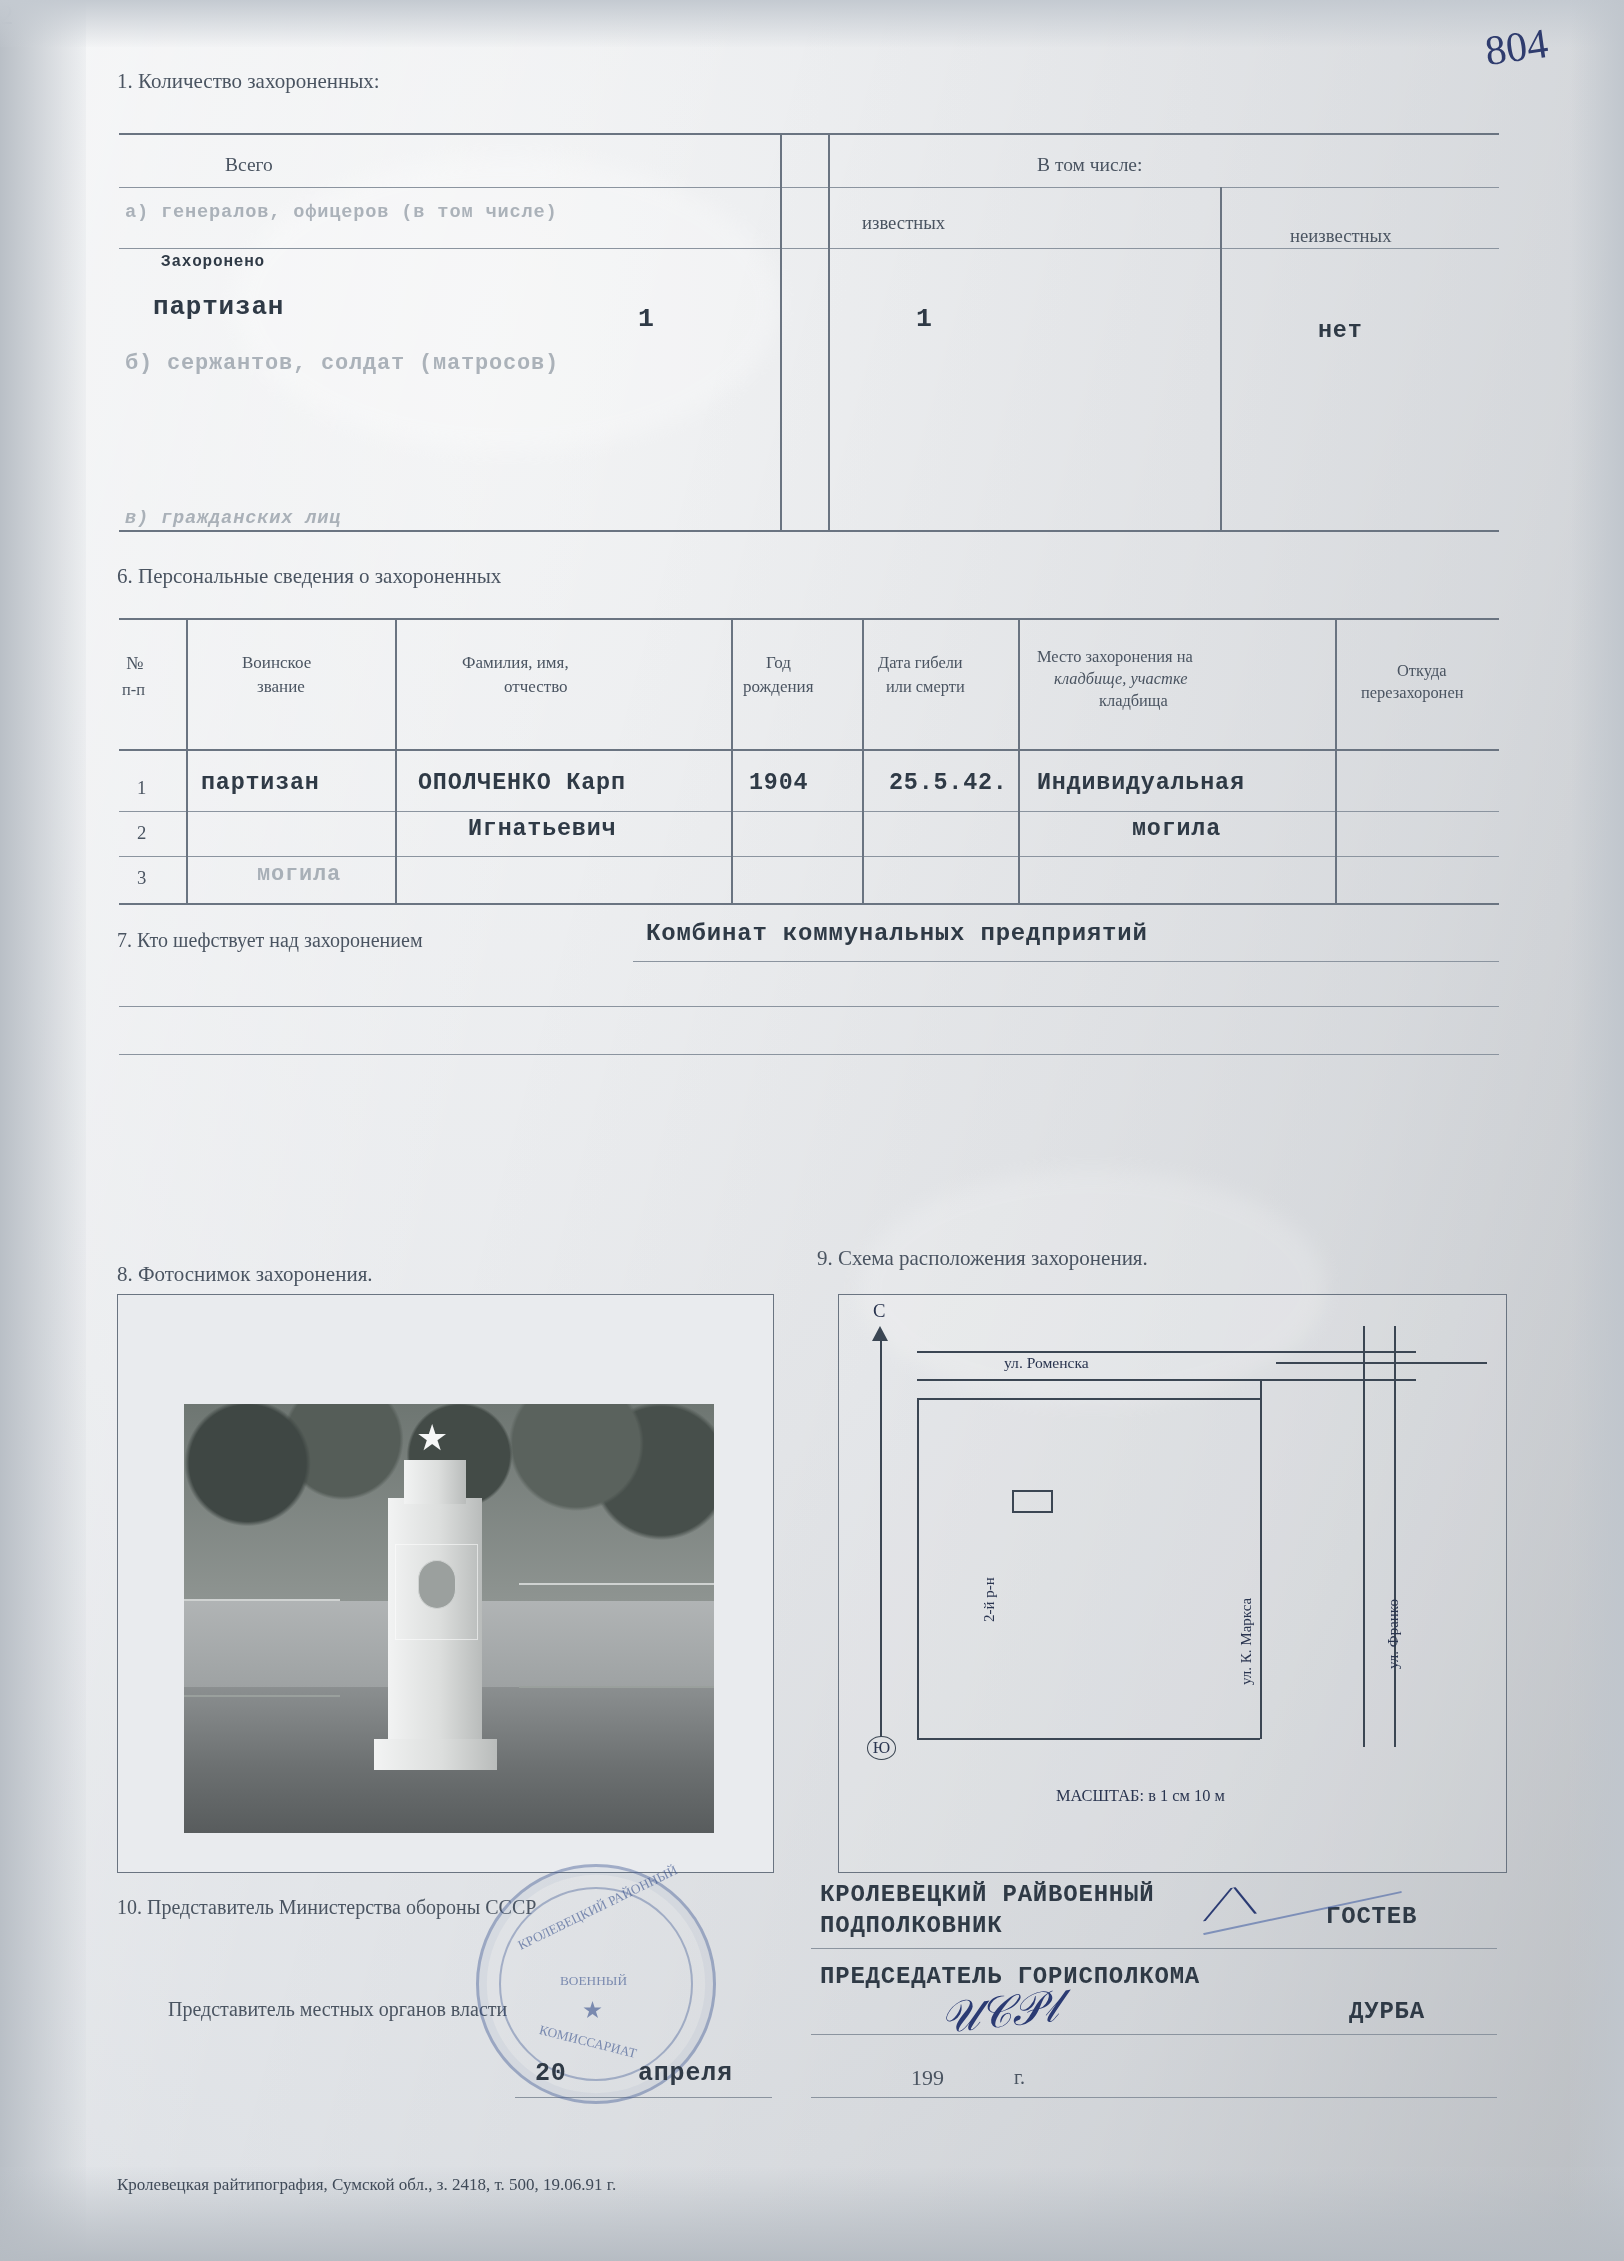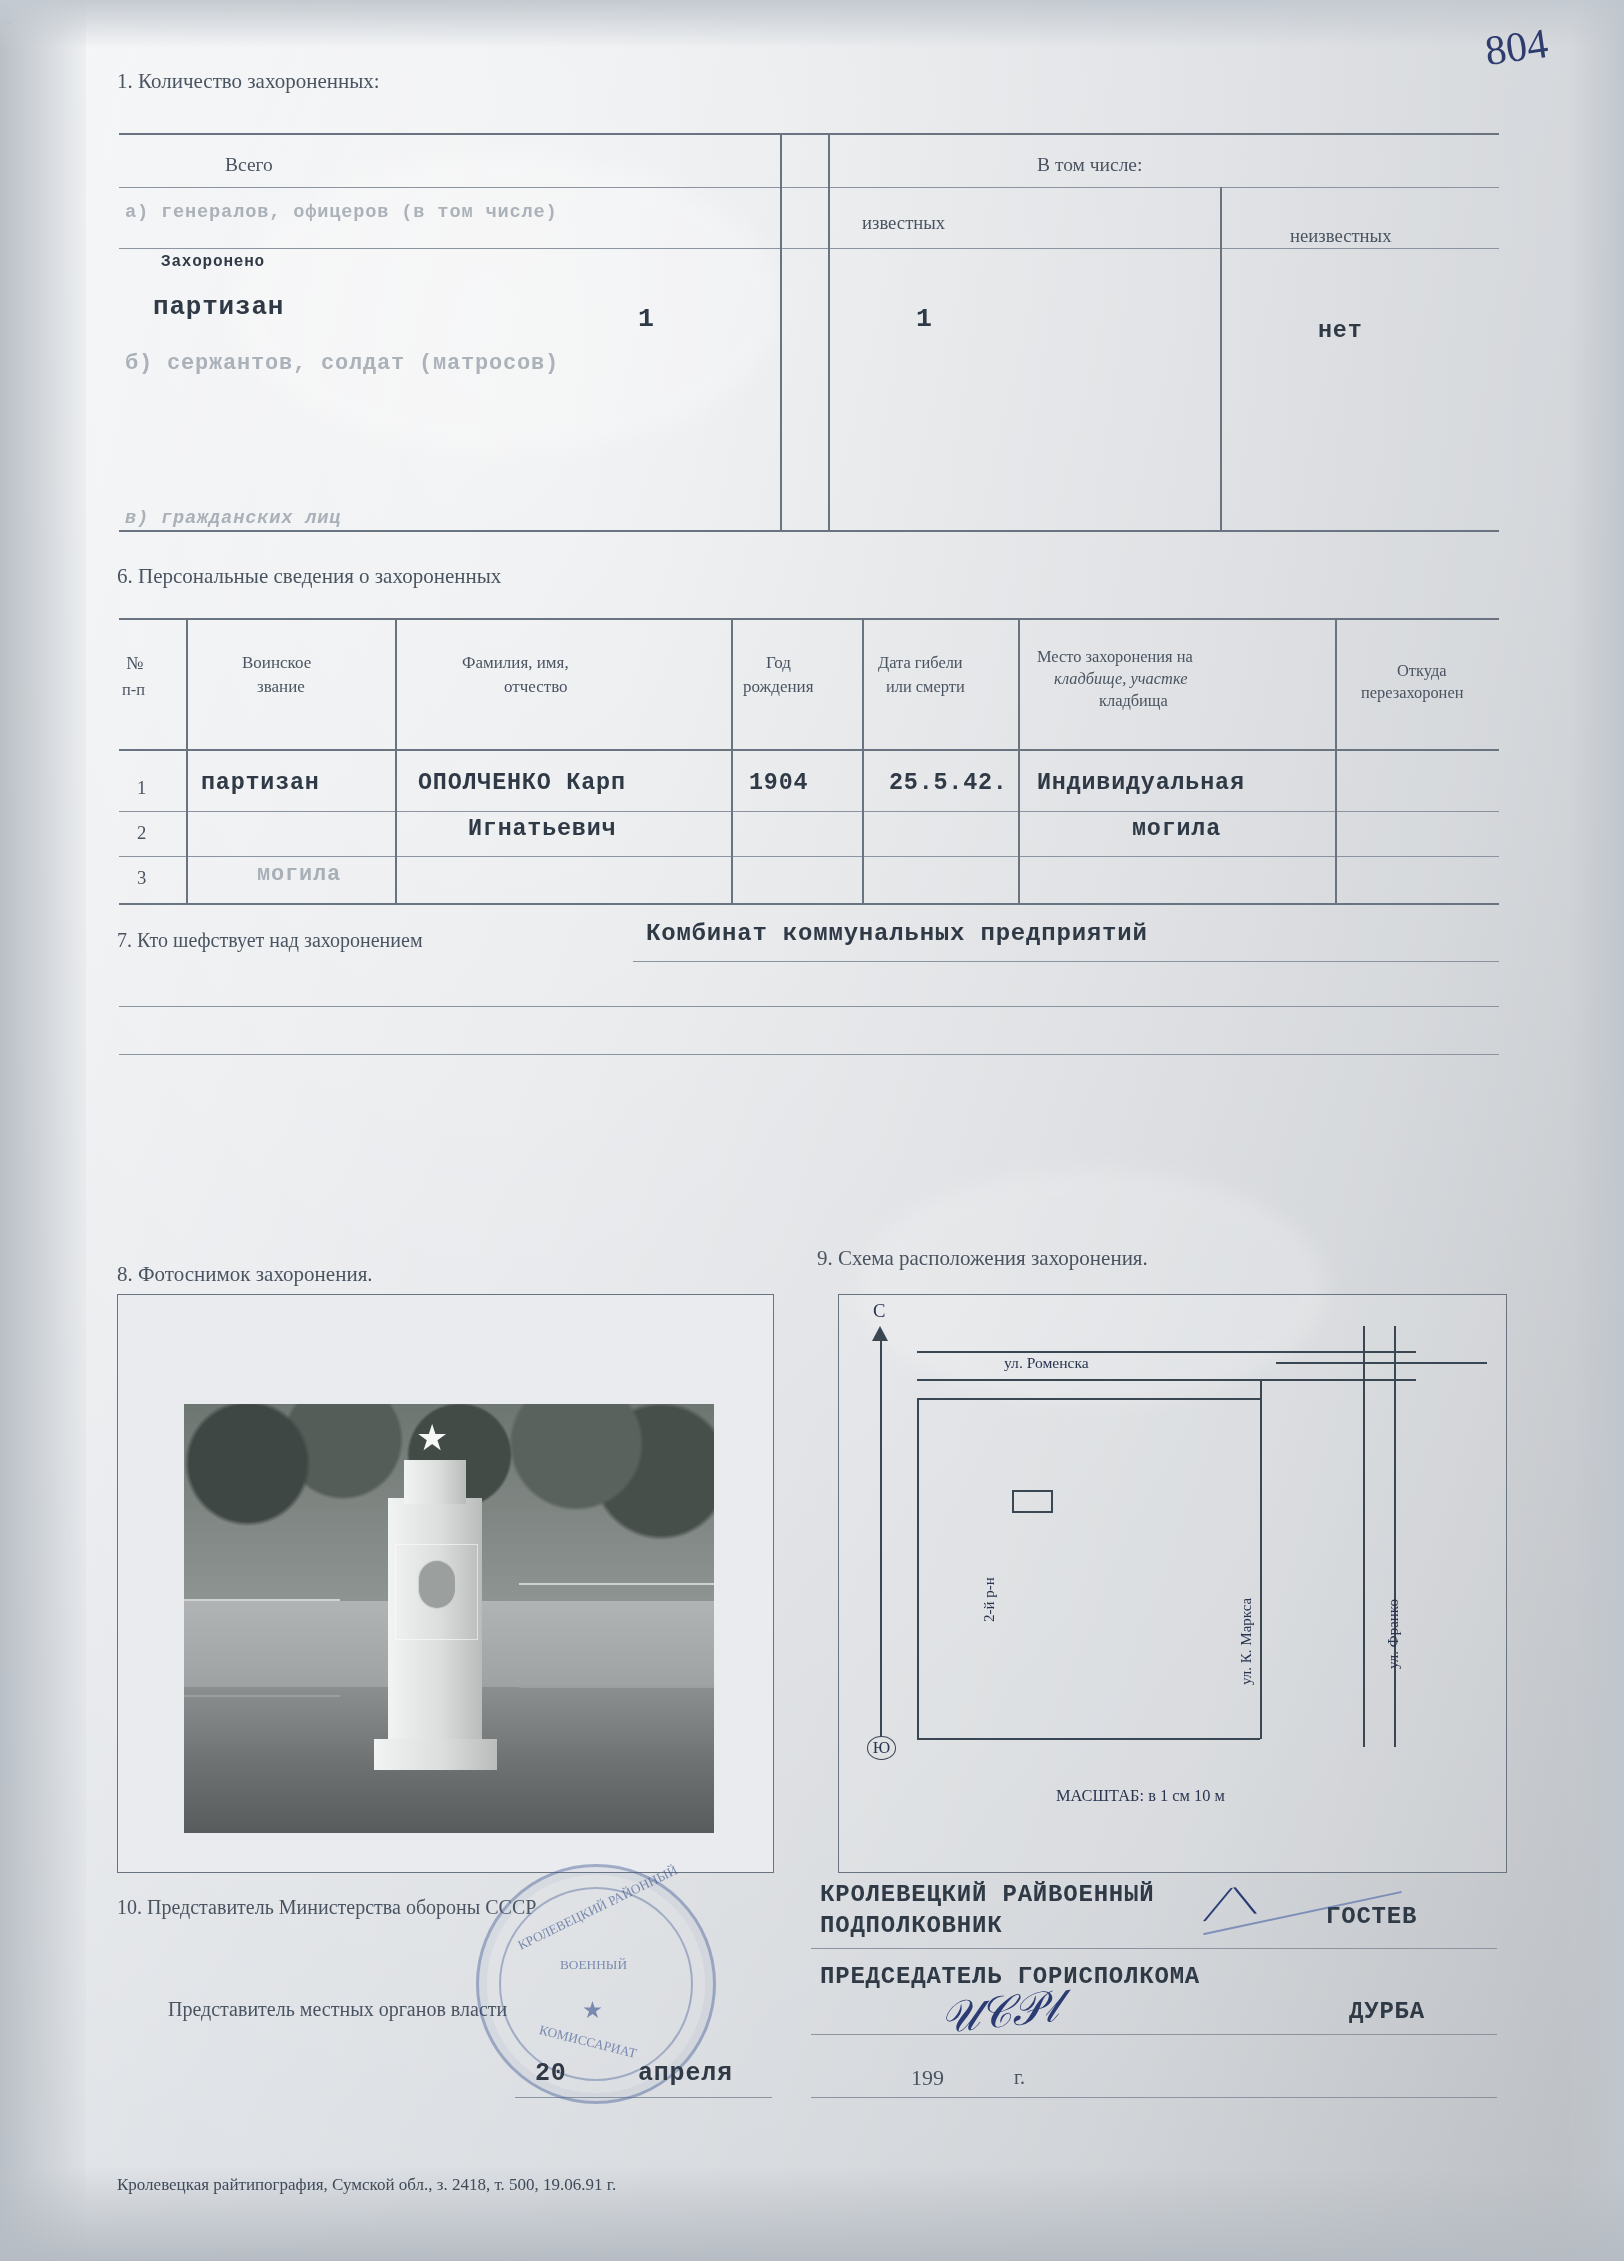--- a/index.html
+++ b/index.html
@@ -246,21 +246,21 @@
   <div class="hr thin" style="left:515px;top:2097px;width:257px;"></div>
   <div class="hr thin" style="left:904px;top:2097px;width:101px;"></div>
 
   <div class="sigline" style="left:1201px;top:1912px;width:203px;transform:rotate(-12deg);"></div>
   <div class="signature" style="left:1201px;top:1881px;font-size:39px;transform:rotate(-8deg);">⟋⟍</div>
   <div class="signature" style="left:940px;top:1987px;font-size:44px;transform:rotate(-6deg);">𝒰𝒞𝒫𝓁</div>
 
   <div id="stamp" style="left:476px;top:1864px;width:234px;height:234px;">
     <div class="sc">
       <div class="stxt" style="left:31px;top:33px;transform:rotate(-26deg);">КРОЛЕВЕЦКИЙ РАЙОННЫЙ</div>
-      <div class="stxt" style="left:81px;top:90px;">ВОЕННЫЙ</div>
+      <div class="stxt" style="left:81px;top:106px;">ВОЕННЫЙ</div>
       <div class="stxt" style="left:59px;top:167px;transform:rotate(14deg);">КОМИССАРИАТ</div>
       <div class="stxt" style="left:103px;top:129px;font-size:23.4px;">★</div>
     </div>
   </div>
 
   <div class="txt tw" style="left:535px;top:2059px;font-size:25px;text-align:right;">20</div>
   <div class="txt tw" style="left:638px;top:2059px;font-size:25px;">апреля</div>
   <div class="txt print" style="left:911px;top:2065px;font-size:22px;">199</div>
   <div class="hand" style="left:976px;top:2044px;font-size:26.5px;">2</div>
   <div class="txt print" style="left:1014px;top:2066px;font-size:20px;">г.</div>

